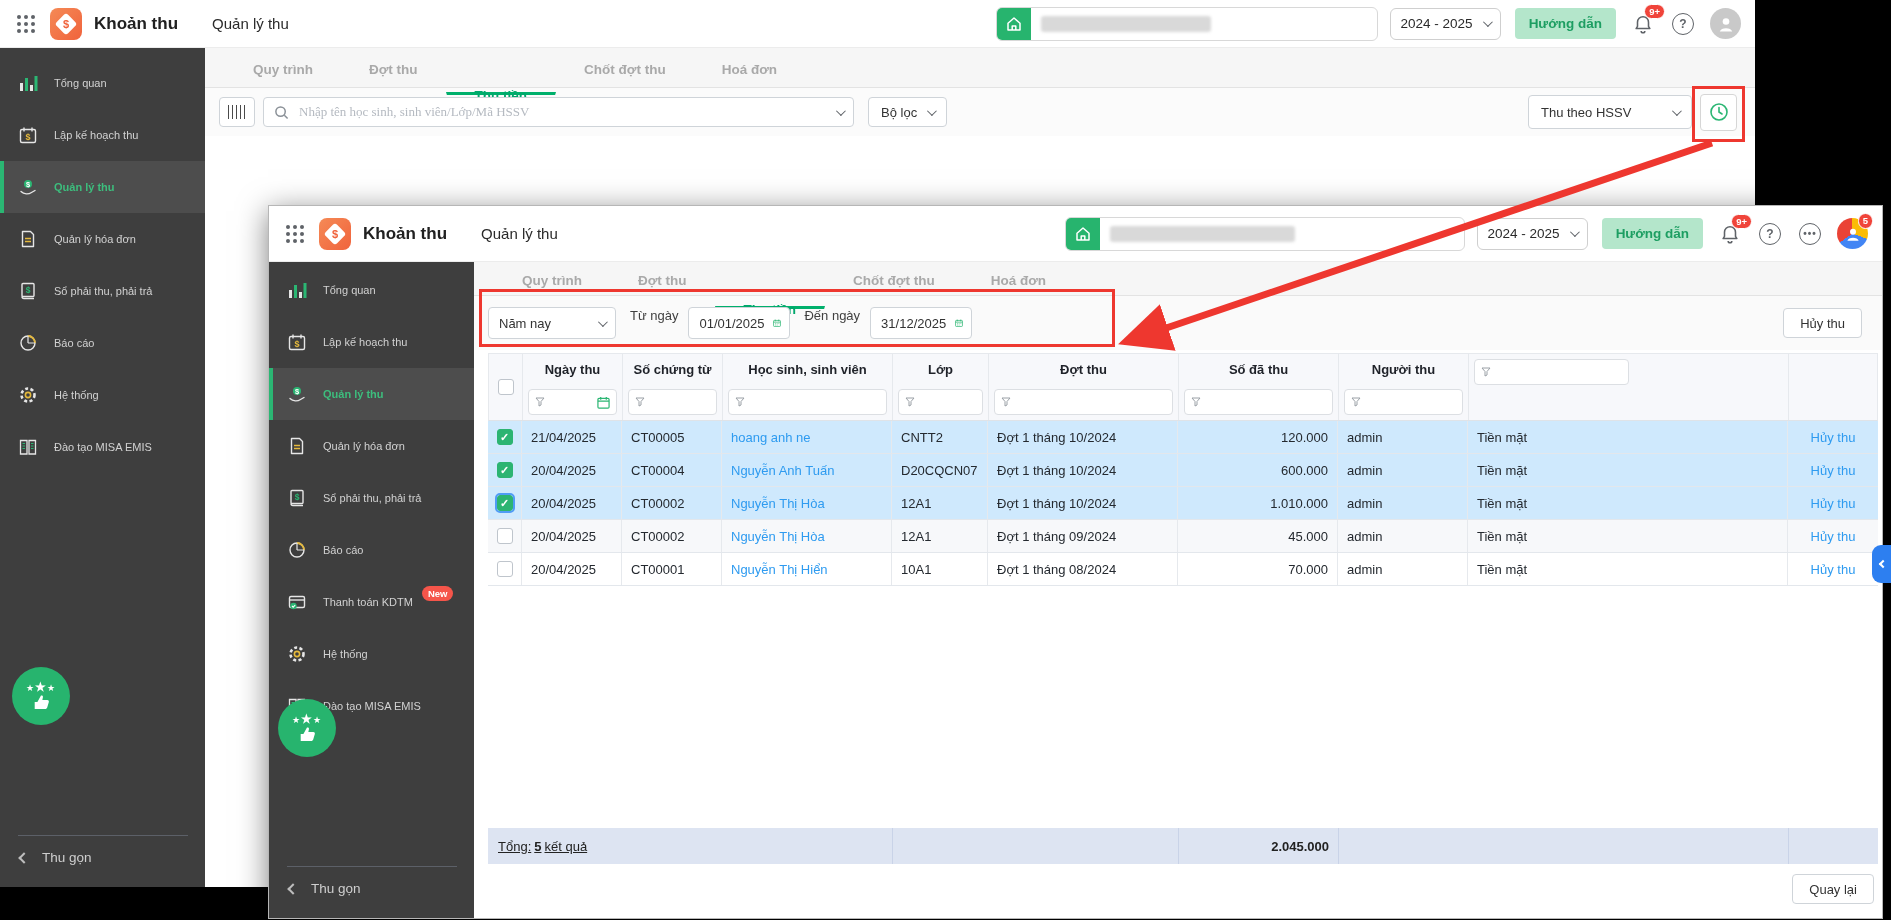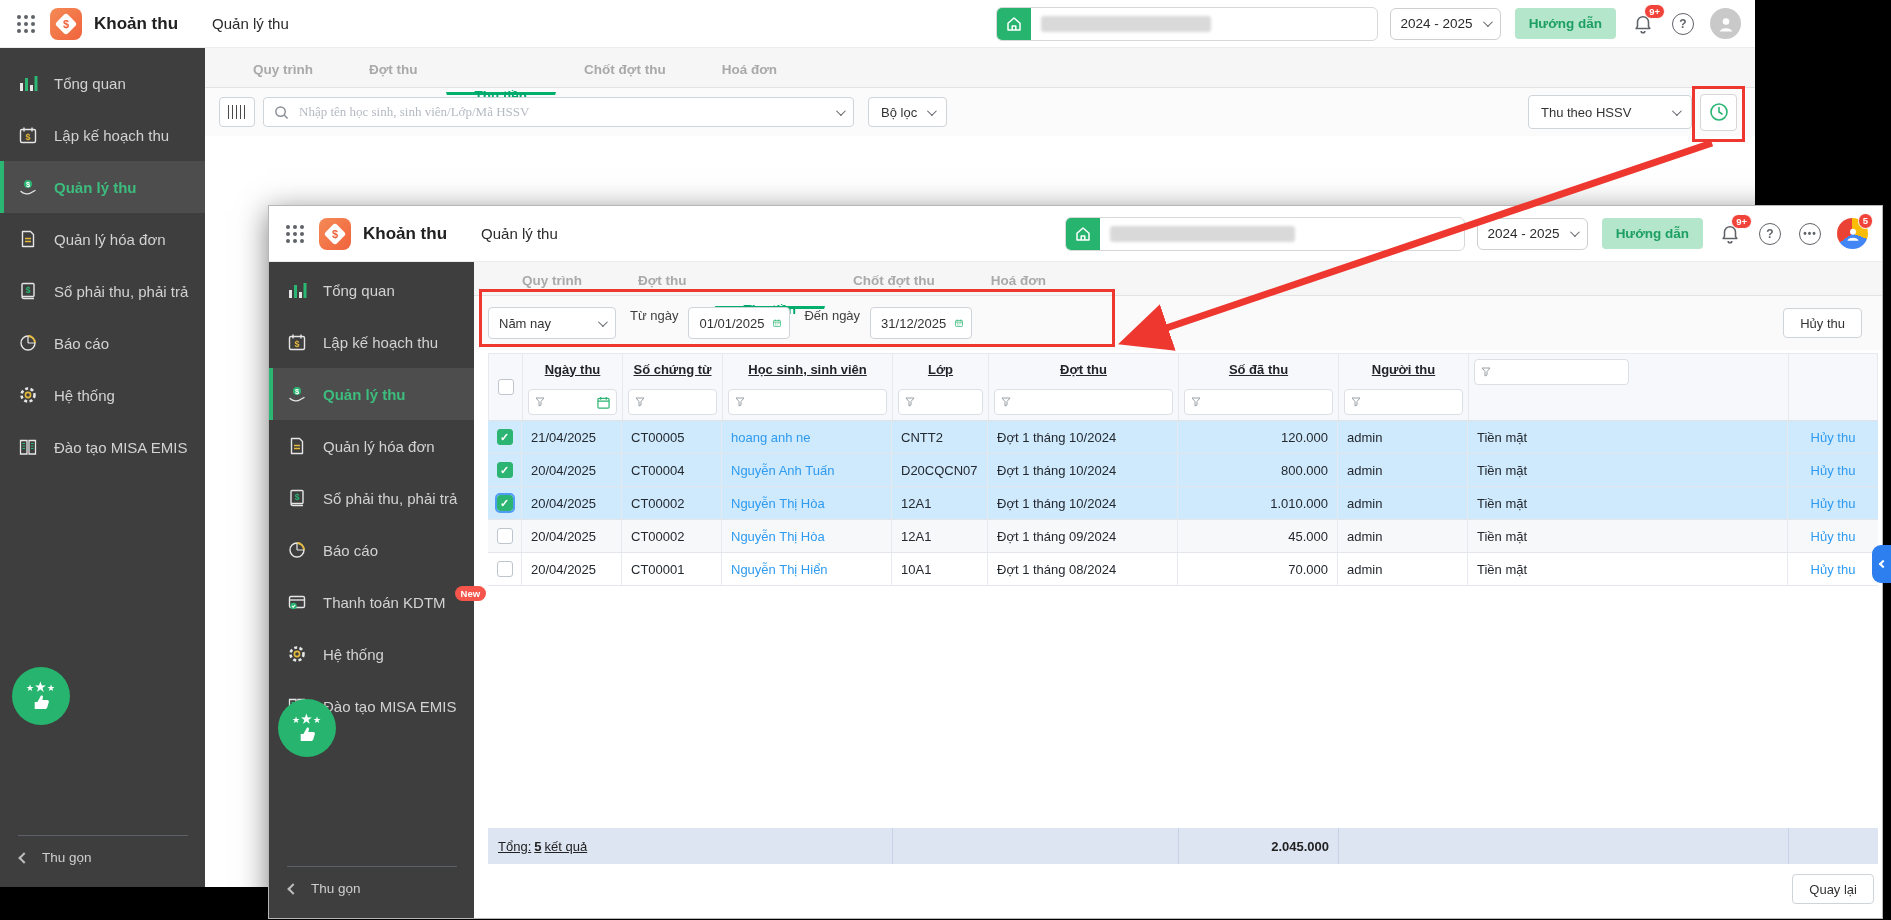--- a/index.html
+++ b/index.html
@@ -48,21 +48,21 @@
   .avatar svg{position:relative;z-index:1;}
   .avatar .badge-red{top:-5px;right:-5px;z-index:2;}
 
   
   .sidebar{position:absolute;left:0;width:205px;background:#3e3e3e;z-index:1;}
   .w-outer .sidebar{top:48px;bottom:0;}
   .w-inner .sidebar{top:56px;bottom:0;}
   .sb-items{padding-top:9px;}
   .w-inner .sb-items{padding-top:2px;}
   .sb-item{height:52px;display:flex;align-items:center;padding-left:17px;gap:15px;cursor:pointer;position:relative;}
-  .sb-item .sb-label{font-size:15px;color:#d2d2d2;white-space:nowrap;}
+  .sb-item .sb-label{font-size:11px;color:#d2d2d2;white-space:nowrap;}
   .sb-item.active{background:#4d4d4d;border-left:4px solid #2bb673;padding-left:13px;}
   .sb-item.active .sb-label{color:#3dbd7d;font-weight:bold;}
   .sb-ico{width:22px;height:22px;display:flex;align-items:center;justify-content:center;flex:0 0 auto;}
   .new-badge{background:#f5554a;color:#fff;font-size:9.5px;font-weight:bold;border-radius:8px;
              padding:2px 6px;margin-left:-6px;position:relative;top:-9px;}
   .sb-collapse{position:absolute;left:0;right:0;bottom:0;height:52px;}
   .sb-collapse .line{width:170px;margin:0 auto;border-top:1px solid #5c6068;}
   .sb-collapse .row{display:flex;align-items:center;gap:14px;padding:14px 2px 0 20px;cursor:pointer;}
   .sb-collapse .row span{color:#cfcfcf;font-size:13.5px;}
   .chev-left{width:8px;height:8px;border-left:2px solid #bdbdbd;border-bottom:2px solid #bdbdbd;
@@ -114,21 +114,21 @@
              padding:0 16px;cursor:pointer;font-family:inherit;white-space:nowrap;}
 
   
   .tbl{margin:3px 4px 0 14px;width:1390px;font-size:13px;}
   .tr{display:flex;align-items:stretch;}
   .td,.thc{border-right:1px solid #e6e9ed;}
   .c0{width:34px;flex:0 0 auto;display:flex;align-items:center;justify-content:center;}
   .c1{width:100px;flex:0 0 auto;} .c2{width:100px;flex:0 0 auto;} .c3{width:170px;flex:0 0 auto;}
   .c4{width:96px;flex:0 0 auto;}  .c5{width:190px;flex:0 0 auto;} .c6{width:160px;flex:0 0 auto;}
   .c7{width:130px;flex:0 0 auto;} .c8{width:320px;flex:0 0 auto;} .c9{flex:1;border-right:none;}
-  .thead{background:#f7f8fb;border:1px solid #e6e9ed;border-bottom:1px solid #dfe3e8;display:flex;text-decoration:underline;}
+  .thead{background:#f7f8fb;border:1px solid #e6e9ed;border-bottom:1px solid #dfe3e8;display:flex;}
   .thc{display:flex;flex-direction:column;}
   .th-label{height:30px;display:flex;align-items:center;justify-content:center;font-weight:bold;color:#1f2229;}
   .th-filter{height:36px;display:flex;align-items:center;padding:0 5px;}
   .f-input{flex:1;height:26px;border:1px solid #dcdfe3;border-radius:4px;background:#fff;display:flex;
            align-items:center;padding:0 6px;gap:4px;min-width:0;}
   .f-input input{flex:1;min-width:0;border:none;outline:none;font-size:12px;font-family:inherit;background:transparent;}
   .tbody .tr{height:33px;border-bottom:1px solid #e3e7ec;background:#fff;}
   .tbody .tr:nth-child(4){background:#f7f8fa;}
   .tbody .tr.sel{background:#cfe9fd;}
   .td{display:flex;align-items:center;padding:0 9px;overflow:hidden;white-space:nowrap;}
@@ -681,21 +681,21 @@
             <div class="td c0 center">
                 <span class="cb on">✓</span>
               </div>
             <div class="td c1">20/04/2025</div>
             <div class="td c2">CT00004</div>
             <div class="td c3">
                 <span class="link">Nguyễn Anh Tuấn</span>
               </div>
             <div class="td c4">D20CQCN07</div>
             <div class="td c5">Đợt 1 tháng 10/2024</div>
-            <div class="td c6 num">800.000</div>
+            <div class="td c6 num">600.000</div>
             <div class="td c7">admin</div>
             <div class="td c8">Tiền mặt</div>
             <div class="td c9 center">
                 <span class="link">Hủy thu</span>
               </div>
           </div>
           <div class="tr sel">
             <div class="td c0 center">
                 <span class="cb on focus">✓</span>
               </div>

